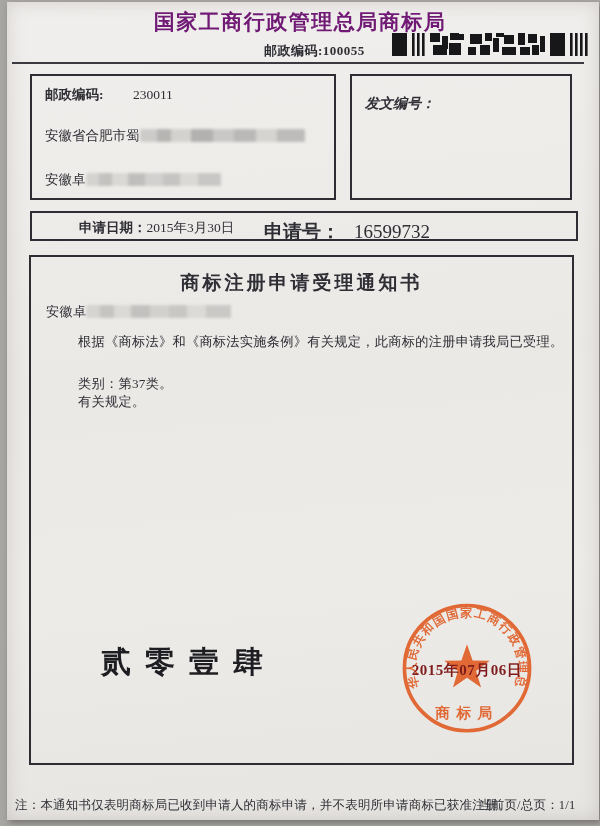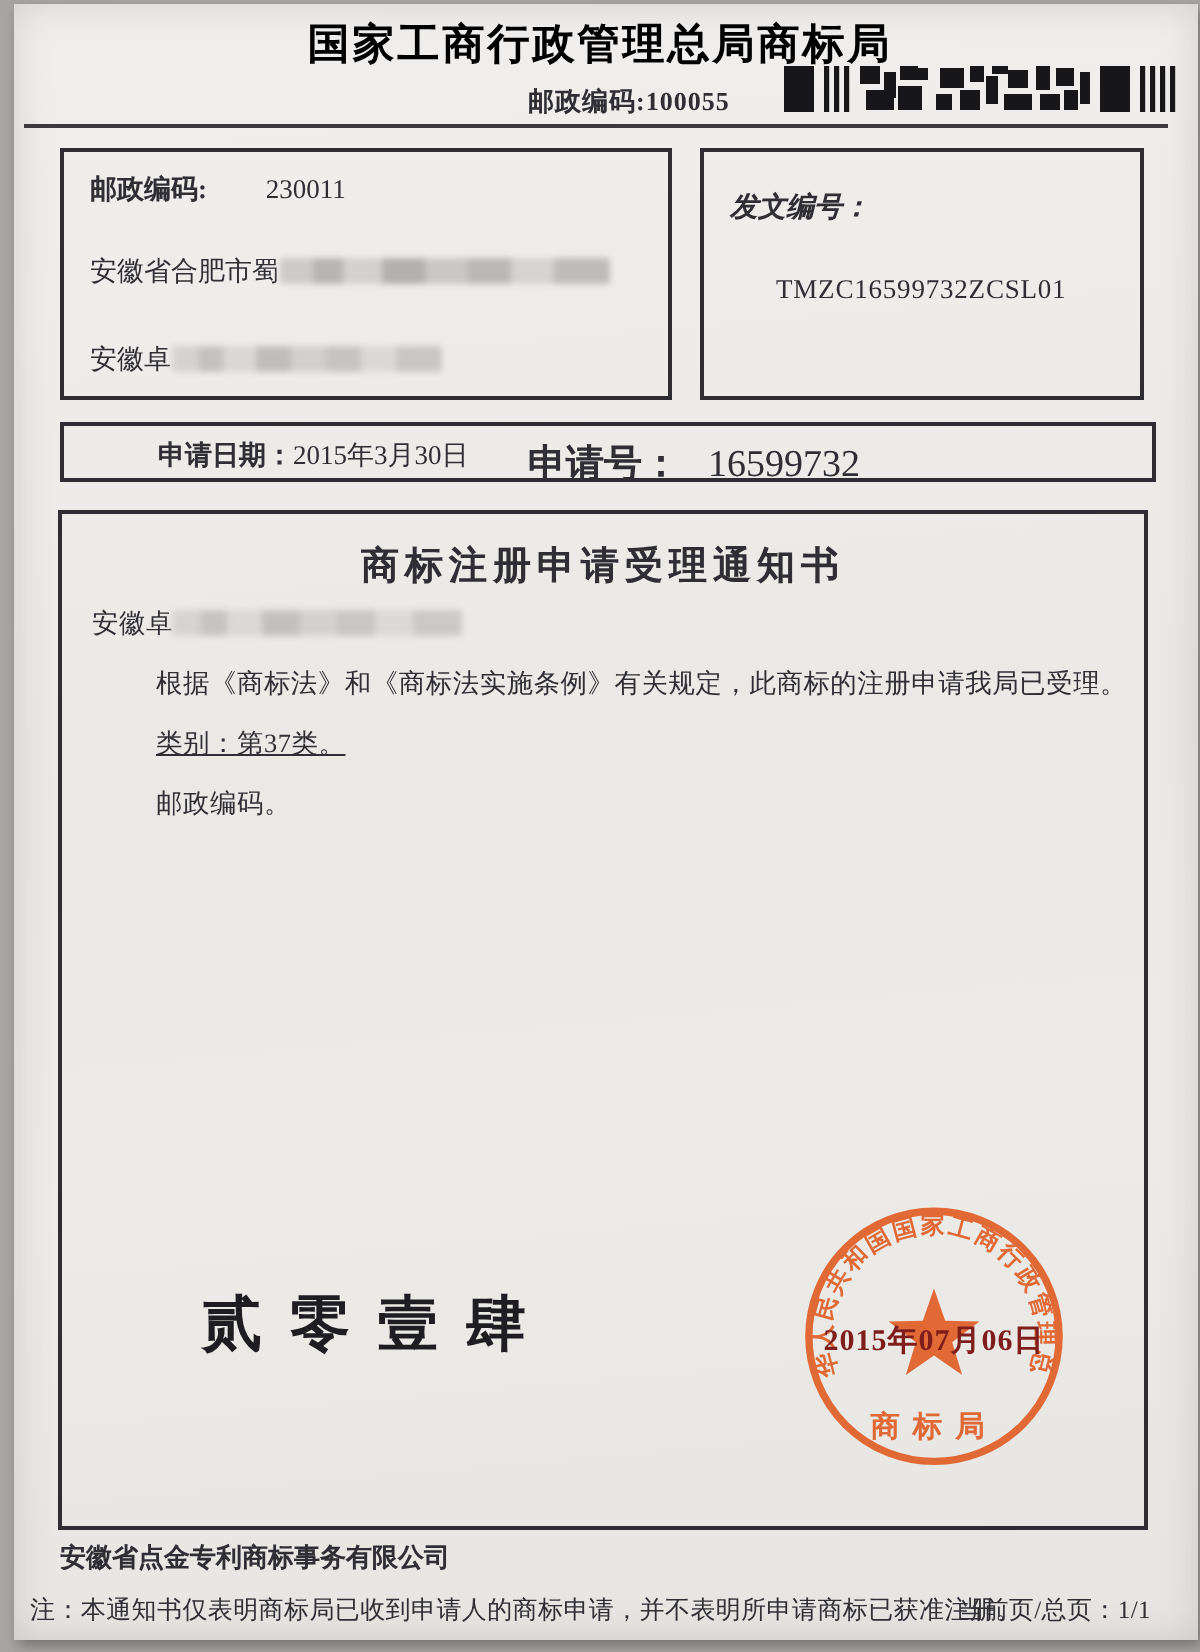--- a/index.html
+++ b/index.html
@@ -45,21 +45,21 @@
     font-size:15px; font-weight:600; color:#7f1d1d; letter-spacing:.5px;
   }
   .footer-note { font-size:12.5px; letter-spacing:.2px; }
 </style>
 </head>
 <body>
 
 <div class="scan">
   <div class="paper"></div>
 
-  <div class="abs doc-title" style="color:#000000;">国家工商行政管理总局商标局</div>
+  <div class="abs doc-title" style="color:#701a75;">国家工商行政管理总局商标局</div>
 
   <div class="abs hdr-line" style="left:264px;">邮政编码:100055</div>
 
   <svg class="abs" style="left:392px; top:32px;" width="196" height="26" viewBox="0 0 196 26" fill="#17171a">
     <rect x="0" y="1" width="15" height="23"></rect>
     <rect x="20" y="1" width="2.6" height="23"></rect>
     <rect x="25" y="1" width="2.6" height="23"></rect>
     <rect x="30" y="1" width="2.6" height="23"></rect>
     <rect x="38" y="1" width="10" height="9"></rect>
       <rect x="50" y="4" width="6" height="13"></rect>
@@ -97,58 +97,56 @@
     <div class="abs" style="left:13px; top:51px; font-size:13.5px;">
       <span>安徽省合肥市蜀</span><span class="redact" style="width:165px;"></span>
     </div>
     <div class="abs" style="left:13px; top:95px; font-size:13.5px;">
       <span>安徽卓</span><span class="redact" style="width:135px; opacity:.65;"></span>
     </div>
   </div>
 
   <div class="abs box" style="left:350px; top:74px; width:222px; height:126px;">
     <div class="abs lbl" style="left:13px; top:19px; font-size:14px;font-style:italic;">发文编号：</div>
-    <div class="abs val" style="left:36px; top:61px; font-size:13.5px; letter-spacing:.4px;">TMZC16599732ZCSL01</div>
   </div>
 
   <div class="abs box" style="left:30px; top:211px; width:548px; height:30px;">
     <div class="abs" style="left:14px; top:6px; font-size:13.5px;padding-left:33px;">
       <span class="lbl">申请日期：</span><span class="val">2015年3月30日</span>
     </div>
     <div class="abs" style="left:232px; top:6px; font-size:19px;">
       <span class="lbl">申请号：</span><span class="val" style="margin-left:14px;">16599732</span>
     </div>
   </div>
 
   <div class="abs box" style="left:29px; top:255px; width:545px; height:510px;">
     <div class="abs notice-title" style="top:13px;text-align:center;">商标注册申请受理通知书</div>
 
     <div class="abs body-text" style="left:15px; top:48px;">
       <span>安徽卓</span><span class="redact" style="width:145px; opacity:.6;"></span>
     </div>
 
     <div class="abs body-text" style="left:47px; top:78px; width:490px;">根据《商标法》和《商标法实施条例》有关规定，此商标的注册申请我局已受理。</div>
-    <div class="abs body-text" style="left:47px; top:108px;text-decoration:underline;">类别：第37类。</div>
-    <div class="abs body-text" style="left:47px; top:138px;">邮政编码。</div>
+    <div class="abs body-text" style="left:47px; top:120px;">类别：第37类。</div>
+    <div class="abs body-text" style="left:47px; top:138px;">有关规定。</div>
 
     <div class="abs year-caps" style="left:70px; top:385px;">贰零壹肆</div>
 
     <div class="abs stamp-wrap" style="left:367px; top:344px;">
       <svg class="stamp-svg" width="138" height="138" viewBox="0 0 150 150">
         <defs>
           <path id="ringArc" d="M 22.4,92.2 A 56,56 0 1 1 127.6,92.2" fill="none"></path>
         </defs>
         <circle cx="75" cy="73" r="68" fill="none" stroke="#e05f28" stroke-width="4"></circle>
         <text font-size="13" font-weight="700" fill="#e05f28" letter-spacing="1.5" font-family="Liberation Serif, serif">
           <textPath href="#ringArc" startOffset="50%" text-anchor="middle">中华人民共和国国家工商行政管理总局</textPath>
         </text>
         <polygon fill="#e05f28" points="75,47 81.1,64.6 99.7,65 84.9,76.2 90.3,94 75,83.4 59.7,94 65.1,76.2 50.3,65 68.9,64.6"></polygon>
         <text x="75" y="127" text-anchor="middle" font-size="16" font-weight="700" fill="#e05f28" letter-spacing="7" font-family="Liberation Serif, serif">商标局</text>
       </svg>
       <div class="stamp-date">2015年07月06日</div>
     </div>
   </div>
 
-  <div class="abs" style="left:30px; top:770px; font-size:13px; font-weight:600;">安徽省点金专利商标事务有限公司</div>
 
   <div class="abs footer-note" style="left:15px; top:797px;">注：本通知书仅表明商标局已收到申请人的商标申请，并不表明所申请商标已获准注册。</div>
   <div class="abs footer-note" style="left:479px; top:797px;">当前页/总页：1/1</div>
 </div>
 
 </body></html>

